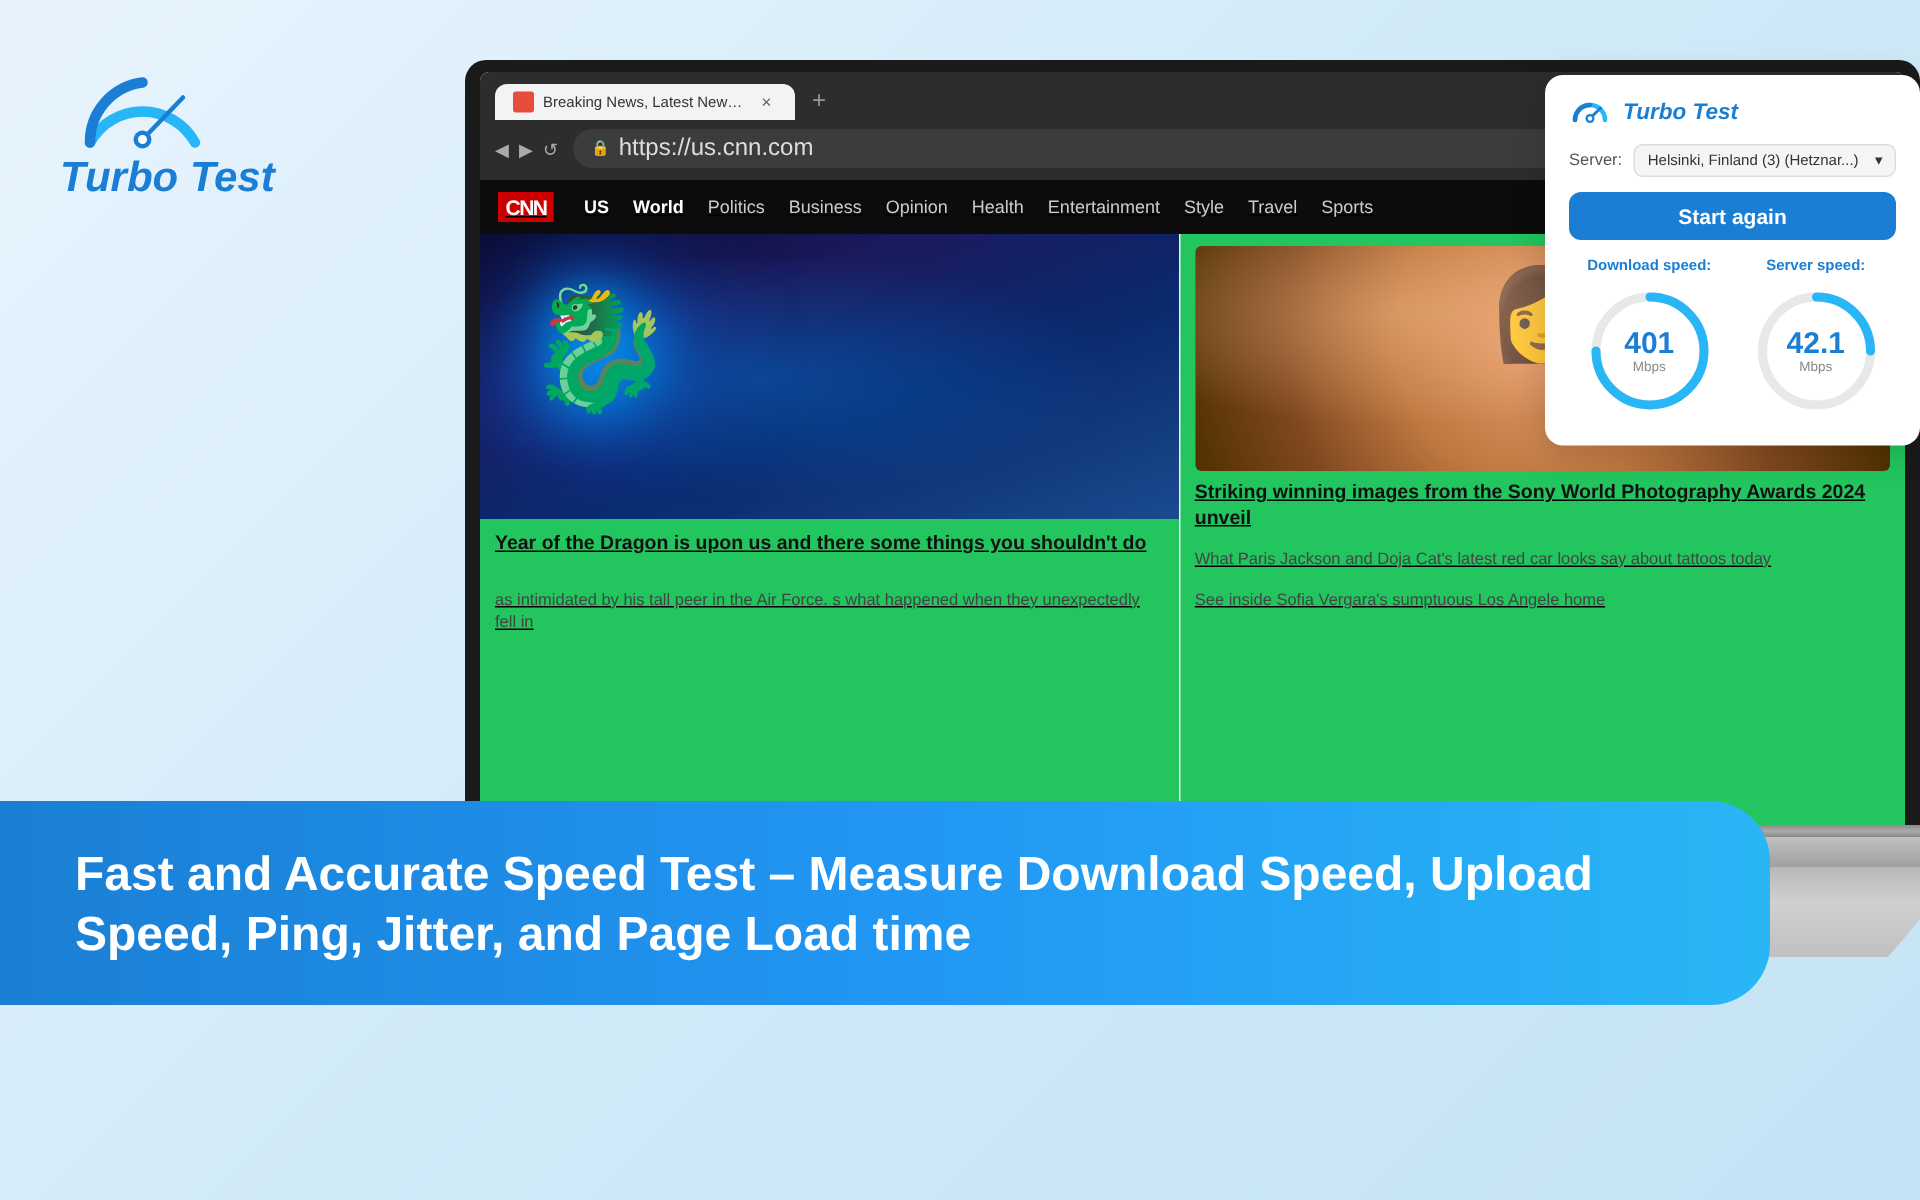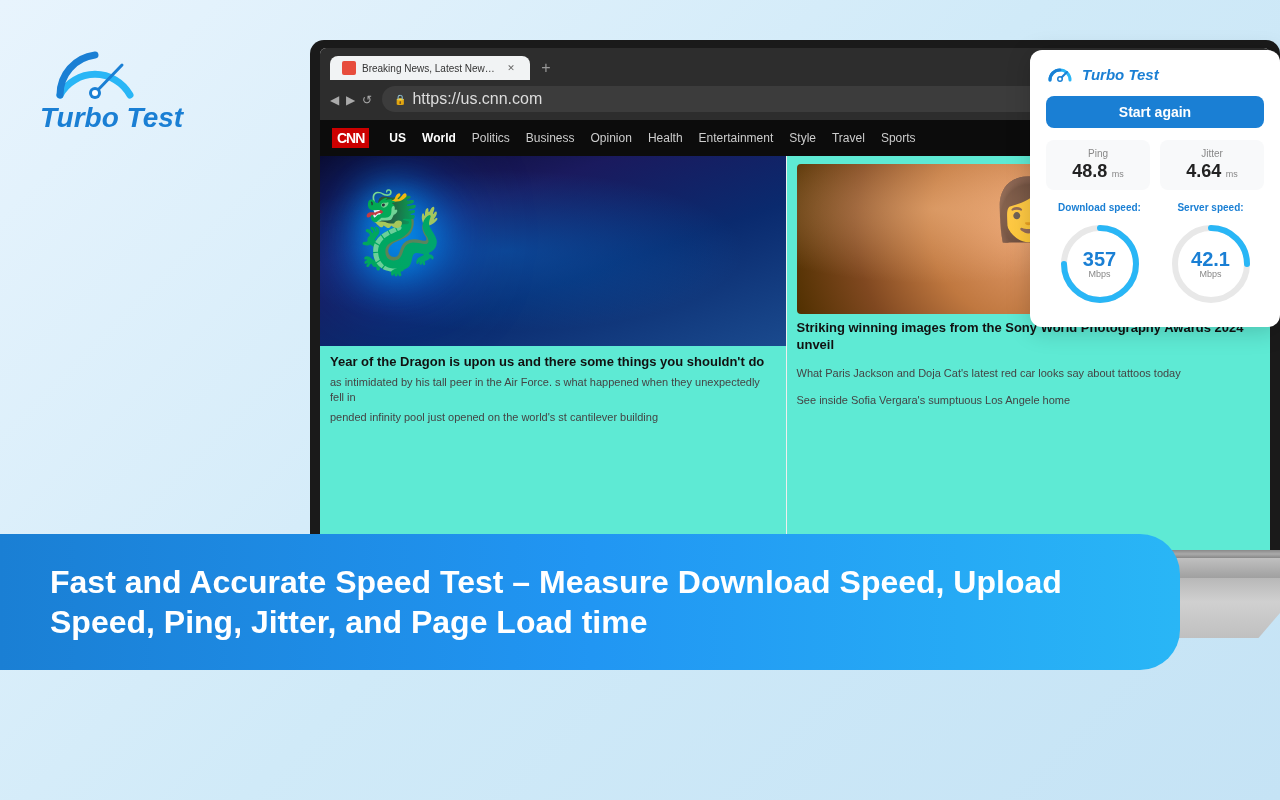--- a/index.html
+++ b/index.html
@@ -155,22 +155,23 @@
       gap: 6px;
     }
 
     .lock-icon {
       color: #aaa;
       font-size: 10px;
     }
 
     
     .cnn-website {
-      background: #5eead4;
+      background: #22c55e;
       height: 100%;
+      text-decoration: underline;
     }
 
     .cnn-nav {
       background: #0c0c0c;
       display: flex;
       align-items: center;
       padding: 0 12px;
       height: 36px;
       gap: 0;
     }
@@ -249,21 +250,21 @@
 
     .article-text-block {
       padding: 8px 10px;
     }
 
     .article-headline {
       font-size: 13px;
       font-weight: 700;
       color: #111;
       line-height: 1.3;
-      margin-bottom: 4px;
+      margin-bottom: 22px;
     }
 
     .article-body {
       font-size: 11px;
       color: #444;
       line-height: 1.4;
     }
 
     .cnn-right-column {
       width: 51%;
@@ -564,23 +565,20 @@
 
           <div class="cnn-articles">
 
             <div class="article-image-left" style="width:100%;">
               <div class="dragon-img"></div>
               <div class="article-text-block">
                 <div class="article-headline">Year of the Dragon is upon us and there some things you shouldn't do</div>
                 <div class="article-body">
                   <span>as intimidated by his tall peer in the Air Force. s what happened when they unexpectedly fell in</span>
                 </div>
-                <div class="article-body" style="margin-top:4px;">
-                  <span>pended infinity pool just opened on the world's st cantilever building</span>
-                </div>
               </div>
             </div>
           </div>
 
           <div class="cnn-right-column">
 
             <div class="right-article">
               <div class="person-img-bg" style="width:100%; height:150px; background: radial-gradient(circle at 50% 40%, #e8a070 0%, #c07840 40%, #804820 70%, #503000 100%); border-radius:4px; margin-bottom:6px; position:relative; overflow:hidden;">
                 <span style="position:absolute; font-size:60px; top:10px; left:50%; transform:translateX(-50%);">👩</span>
                 <div style="position:absolute; inset:0; background: radial-gradient(ellipse at 30% 30%, rgba(255,200,150,0.4) 0%, transparent 50%);"></div>
@@ -604,52 +602,43 @@
       <svg class="widget-logo-icon" viewBox="0 0 28 20">
         <path d="M 4 16 A 10 10 0 0 1 24 16" fill="none" stroke="#29b6f6" stroke-width="3" stroke-linecap="round"></path>
         <path d="M 4 16 A 10 10 0 0 1 14 6" fill="none" stroke="#1a7fd4" stroke-width="3" stroke-linecap="round"></path>
         <line x1="14" y1="15" x2="21" y2="8" stroke="#1a7fd4" stroke-width="2" stroke-linecap="round"></line>
         <circle cx="14" cy="15" r="3" fill="#1a7fd4"></circle>
         <circle cx="14" cy="15" r="1.5" fill="white"></circle>
       </svg>
       <span class="widget-title">Turbo Test</span>
     </div>
 
-
-    <button class="start-again-btn">Start again</button>
-
-    <div class="ping-jitter-row">
-      <div class="metric-box">
-        <div class="metric-label">Ping</div>
-        <div>
-          <span class="metric-value">48.8</span>
-          <span class="metric-unit">ms</span>
-        </div>
-      </div>
-      <div class="metric-box">
-        <div class="metric-label">Jitter</div>
-        <div>
-          <span class="metric-value">4.64</span>
-          <span class="metric-unit">ms</span>
-        </div>
+    <div class="server-row">
+      <span class="server-label">Server:</span>
+      <div class="server-select">
+        <span style="font-size:10px; color:#333;">Helsinki, Finland (3) (Hetznar...)</span>
+        <span style="font-size:10px;">▾</span>
       </div>
     </div>
+
+    <button class="start-again-btn">Start again</button>
+
 
     <div class="speed-row">
 
       <div class="speed-section">
         <div class="speed-label">Download speed:</div>
         <div class="speed-gauge">
           <svg viewBox="0 0 90 90">
             <circle cx="45" cy="45" r="36" fill="none" stroke="#e8e8e8" stroke-width="6"></circle>
 
             <path d="M 45 9 A 36 36 0 1 1 9 45" fill="none" stroke="#29b6f6" stroke-width="6" stroke-linecap="round"></path>
           </svg>
           <div class="gauge-value">
-            <div class="gauge-number">357</div>
+            <div class="gauge-number">401</div>
             <div class="gauge-unit">Mbps</div>
           </div>
         </div>
       </div>
 
       <div class="speed-section">
         <div class="speed-label">Server speed:</div>
         <div class="speed-gauge">
           <svg viewBox="0 0 90 90">
             <circle cx="45" cy="45" r="36" fill="none" stroke="#e8e8e8" stroke-width="6"></circle>

